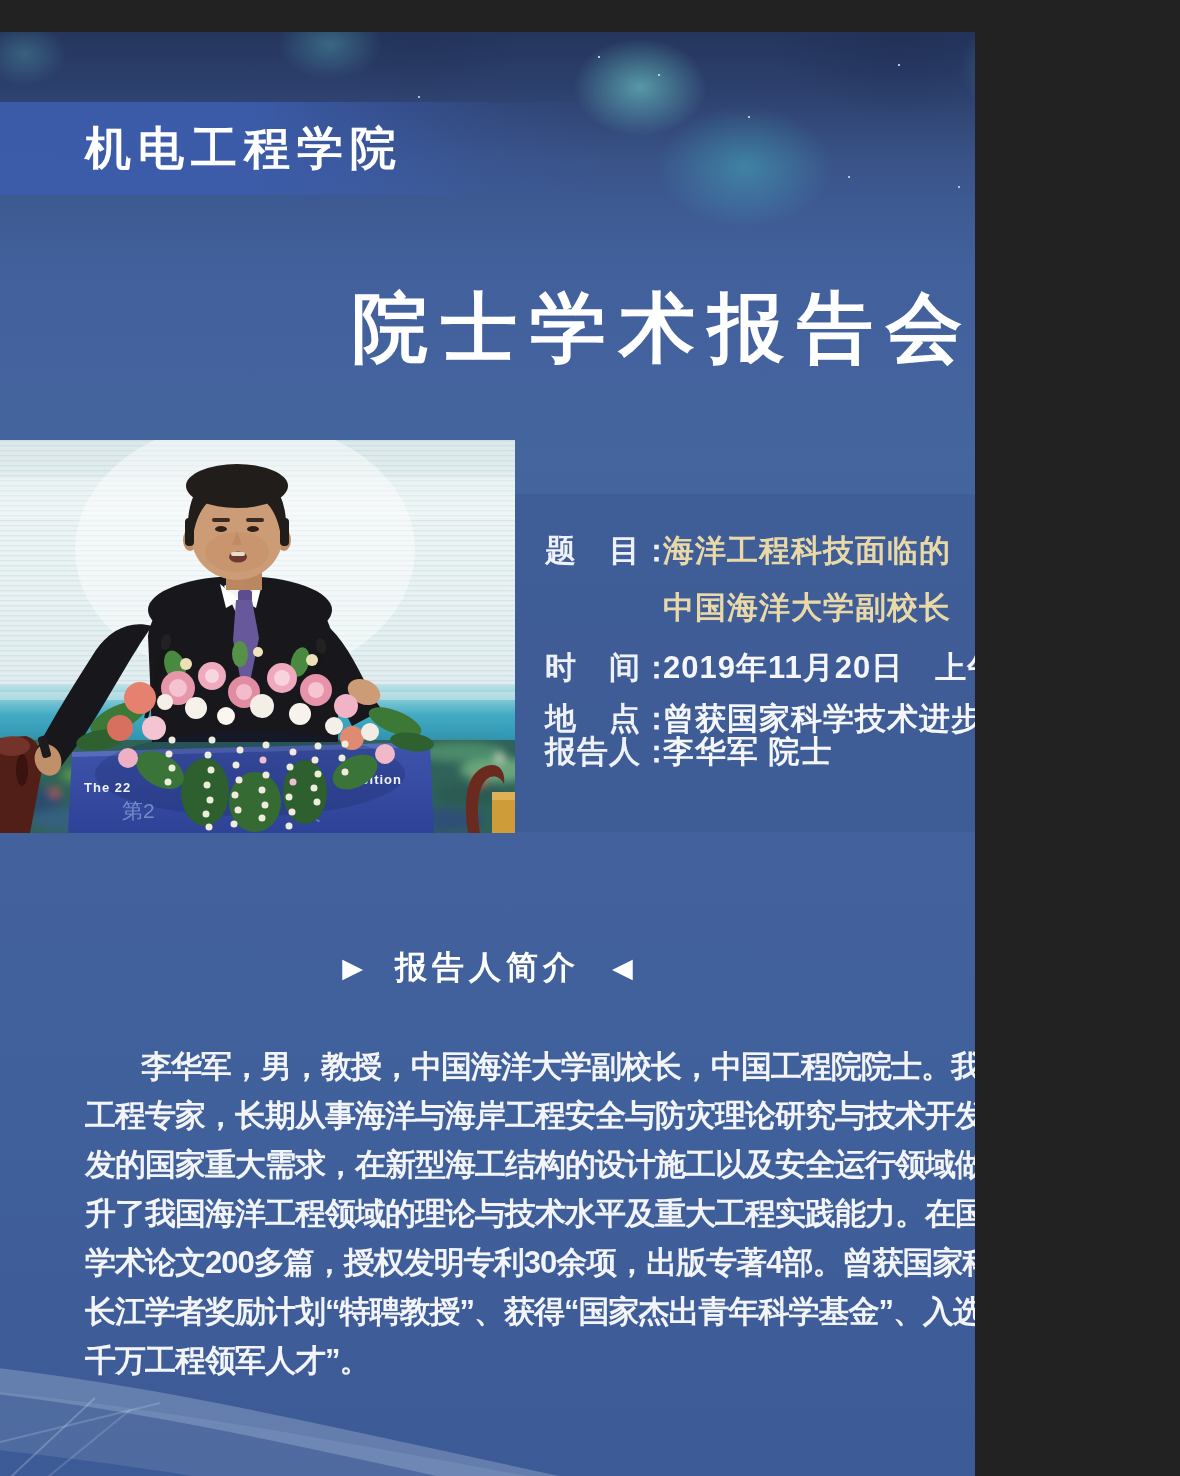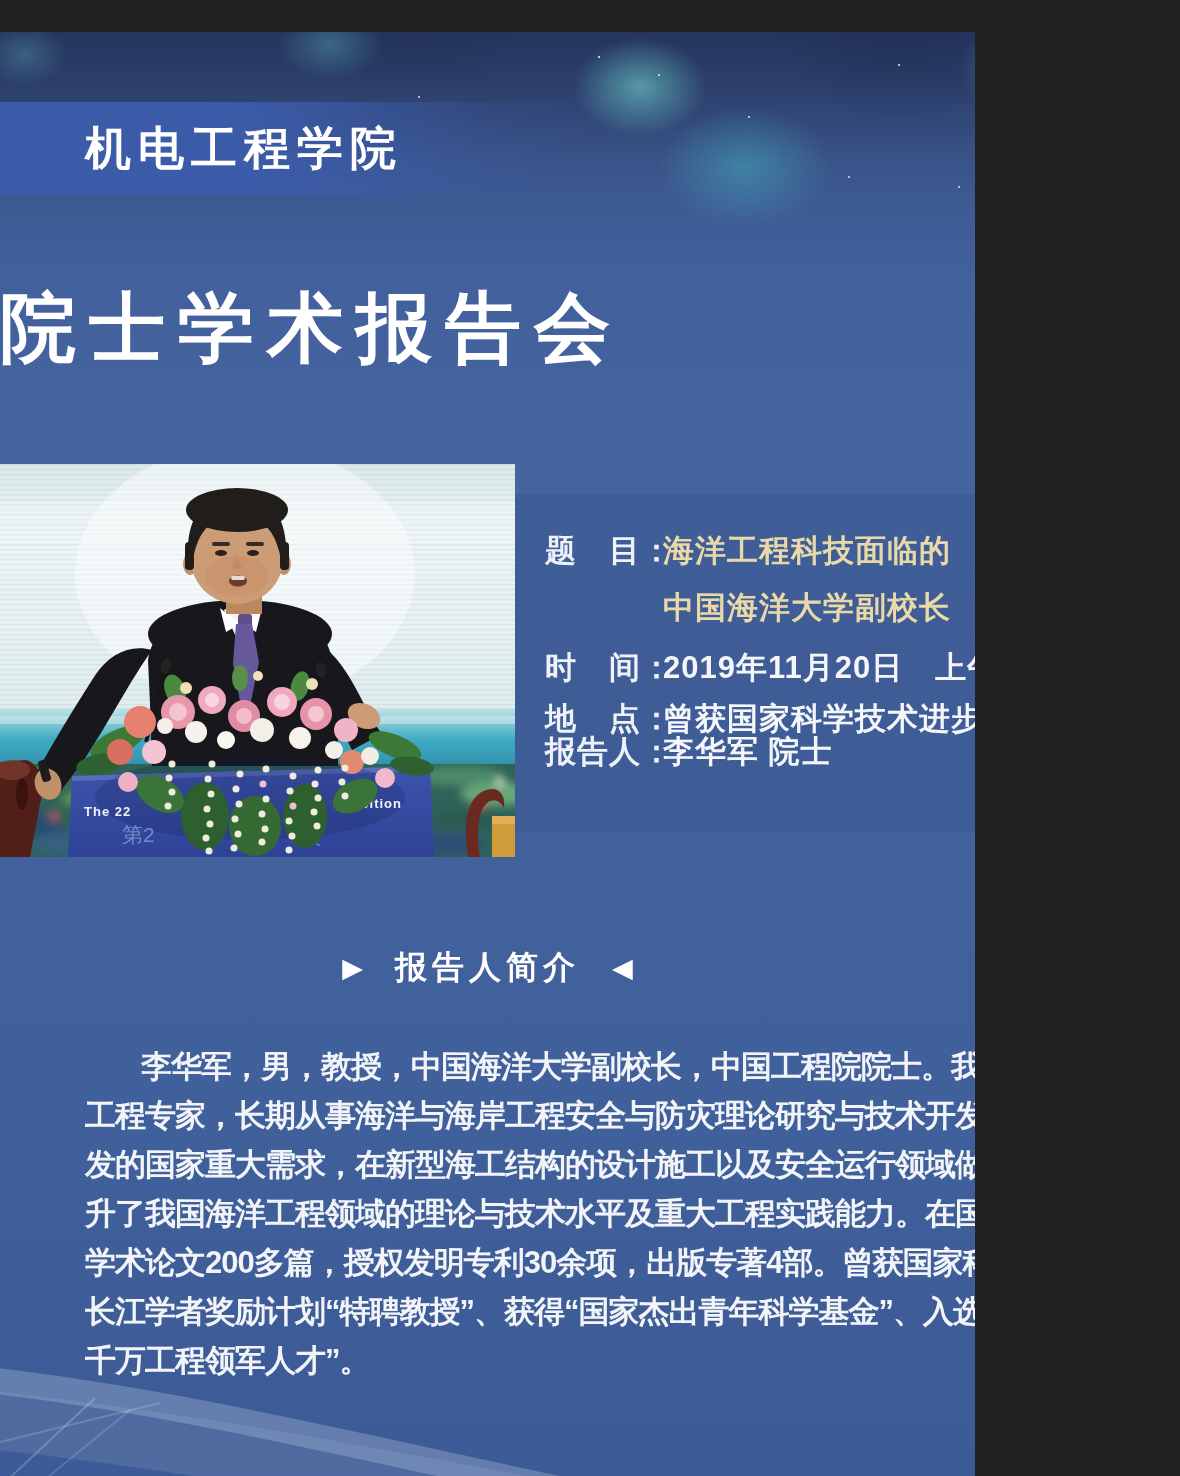--- a/index.html
+++ b/index.html
@@ -30,23 +30,23 @@
       430px 70px 0 0 #d9f6f2, 470px 30px 0 0 #bfe6e2, 520px 110px 0 0 #d9f6f2,
       250px 120px 0 0 #cfeeea, -180px 40px 0 0 #cfeeea, -300px 90px 0 0 #bfe0dd, 360px 130px 0 0 #cfeeea;}
   
   .dept-banner{
     position:absolute; left:0; top:70px; width:100%; height:93px;
     background:linear-gradient(90deg, rgba(60,92,171,0.96) 0%, rgba(60,92,171,0.92) 26%, rgba(60,92,171,0.55) 38%, rgba(60,92,171,0.18) 50%, rgba(60,92,171,0) 62%);
   }
   .dept-title{position:absolute; left:85px; top:0; line-height:93px; font-size:46px; font-weight:700; letter-spacing:7px; color:#ffffff;}
   
   .main-title{position:absolute; left:0; top:246px; width:100%; height:100px; line-height:100px;
-    text-align:left; font-size:76px; font-weight:700; letter-spacing:13px; color:#ffffff;}
-  
-  .photo{position:absolute; left:0; top:432px; width:515px; height:393px;}
+    text-align:right; font-size:76px; font-weight:700; letter-spacing:13px; color:#ffffff;}
+  
+  .photo{position:absolute; left:0; top:408px; width:515px; height:393px;}
   
   .details-shade{position:absolute; left:515px; top:462px; width:665px; height:338px; background:rgba(22,42,92,0.10);}
   .details{position:absolute; left:545px; top:0; width:620px;}
   .d-row{position:absolute; left:0; height:44px; line-height:44px; font-size:31px; font-weight:700; letter-spacing:1px; white-space:nowrap;}
   .d-label{display:inline-block; width:118px; color:#eef2f8;}
   .d-gold{color:#ead9a8;}
   .d-white{color:#f4f6fa;}
   .r1{top:497px;} .r2{top:554px; padding-left:118px;} .r3{top:614px;} .r4{top:665px;} .r5{top:698px;}
   
   .section-header{position:absolute; left:0; top:906px; width:100%; height:60px;

